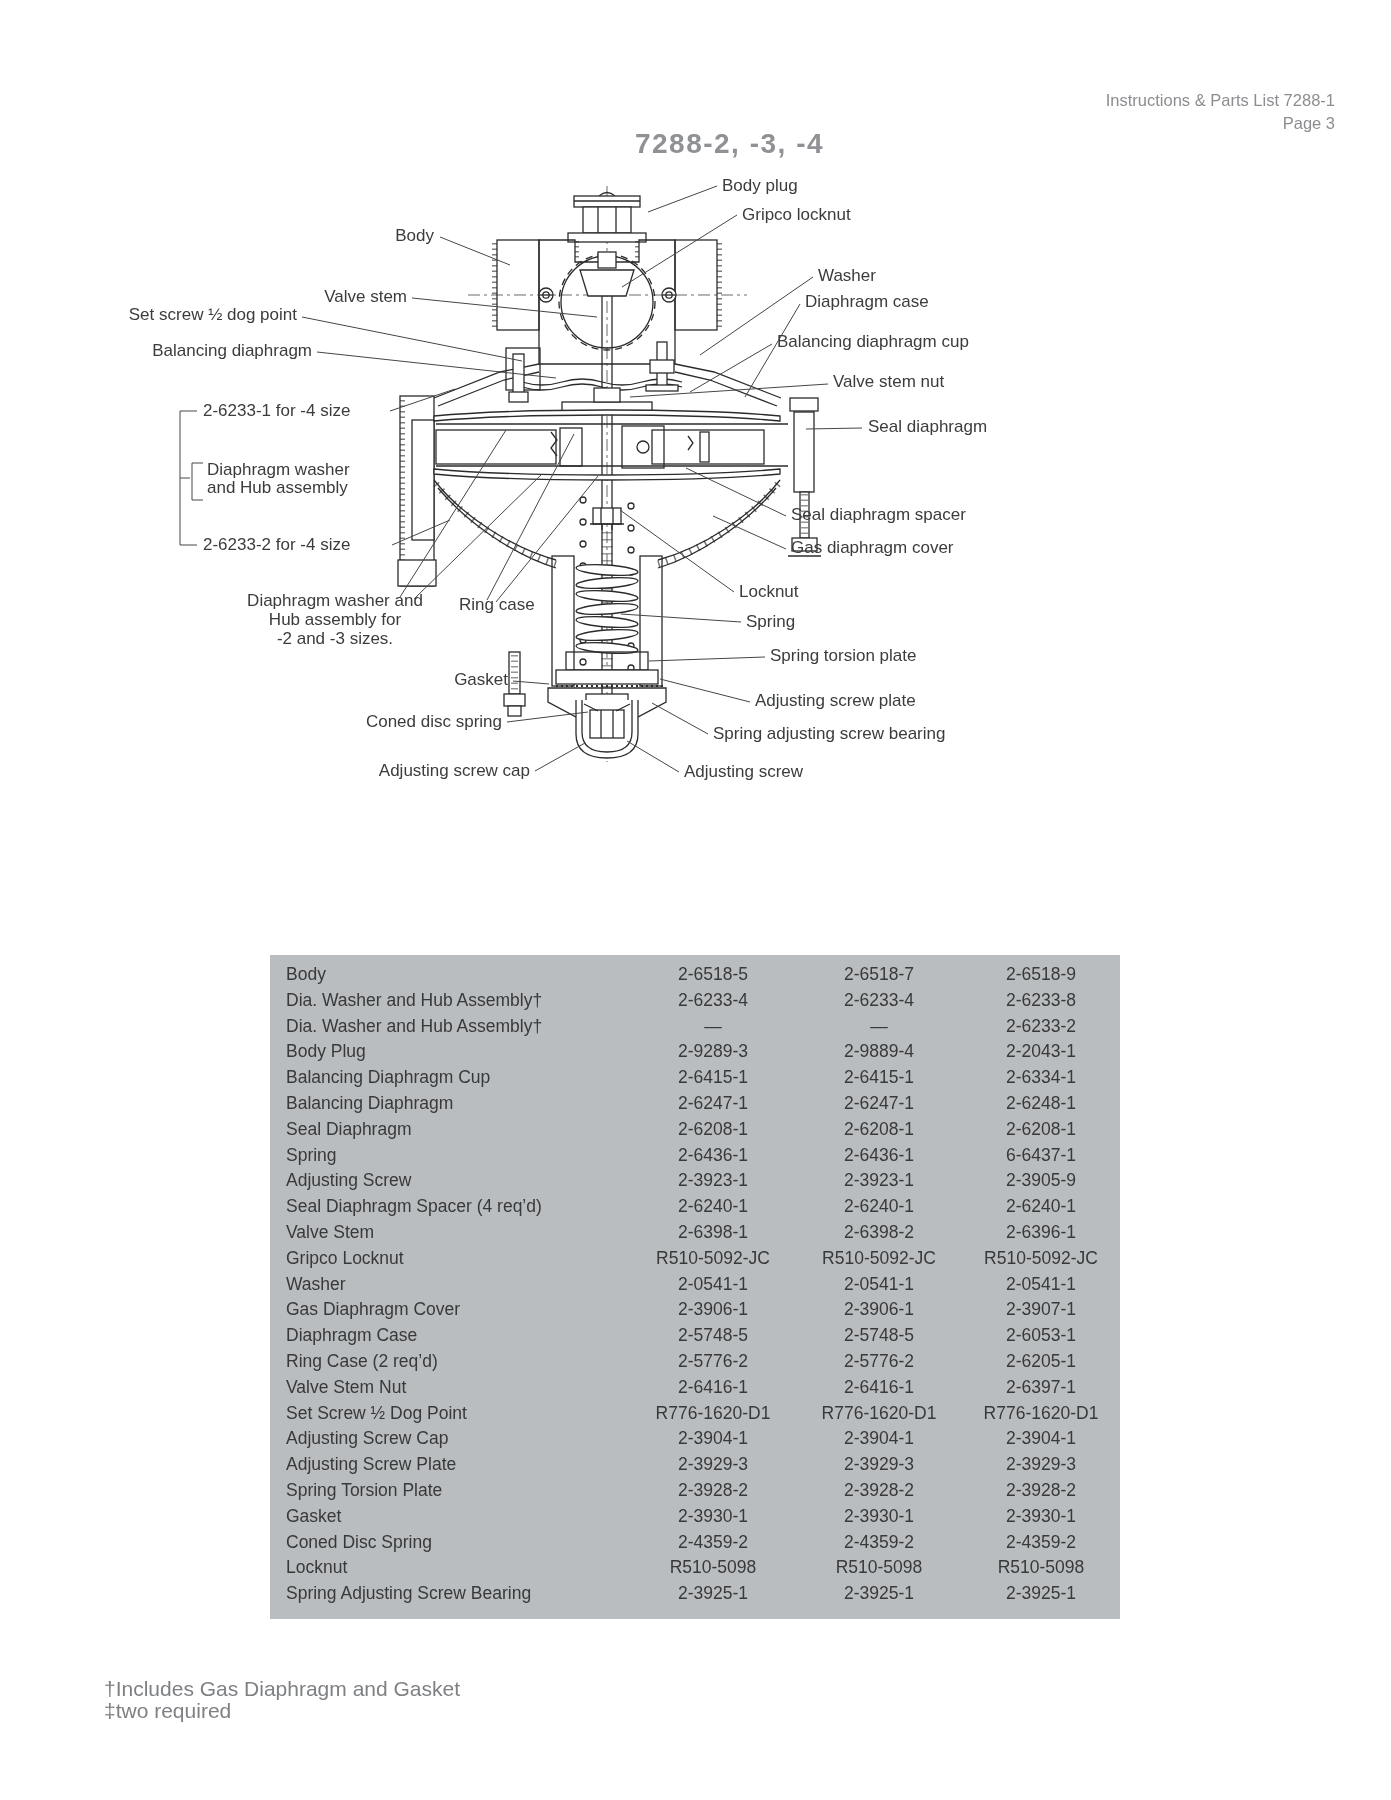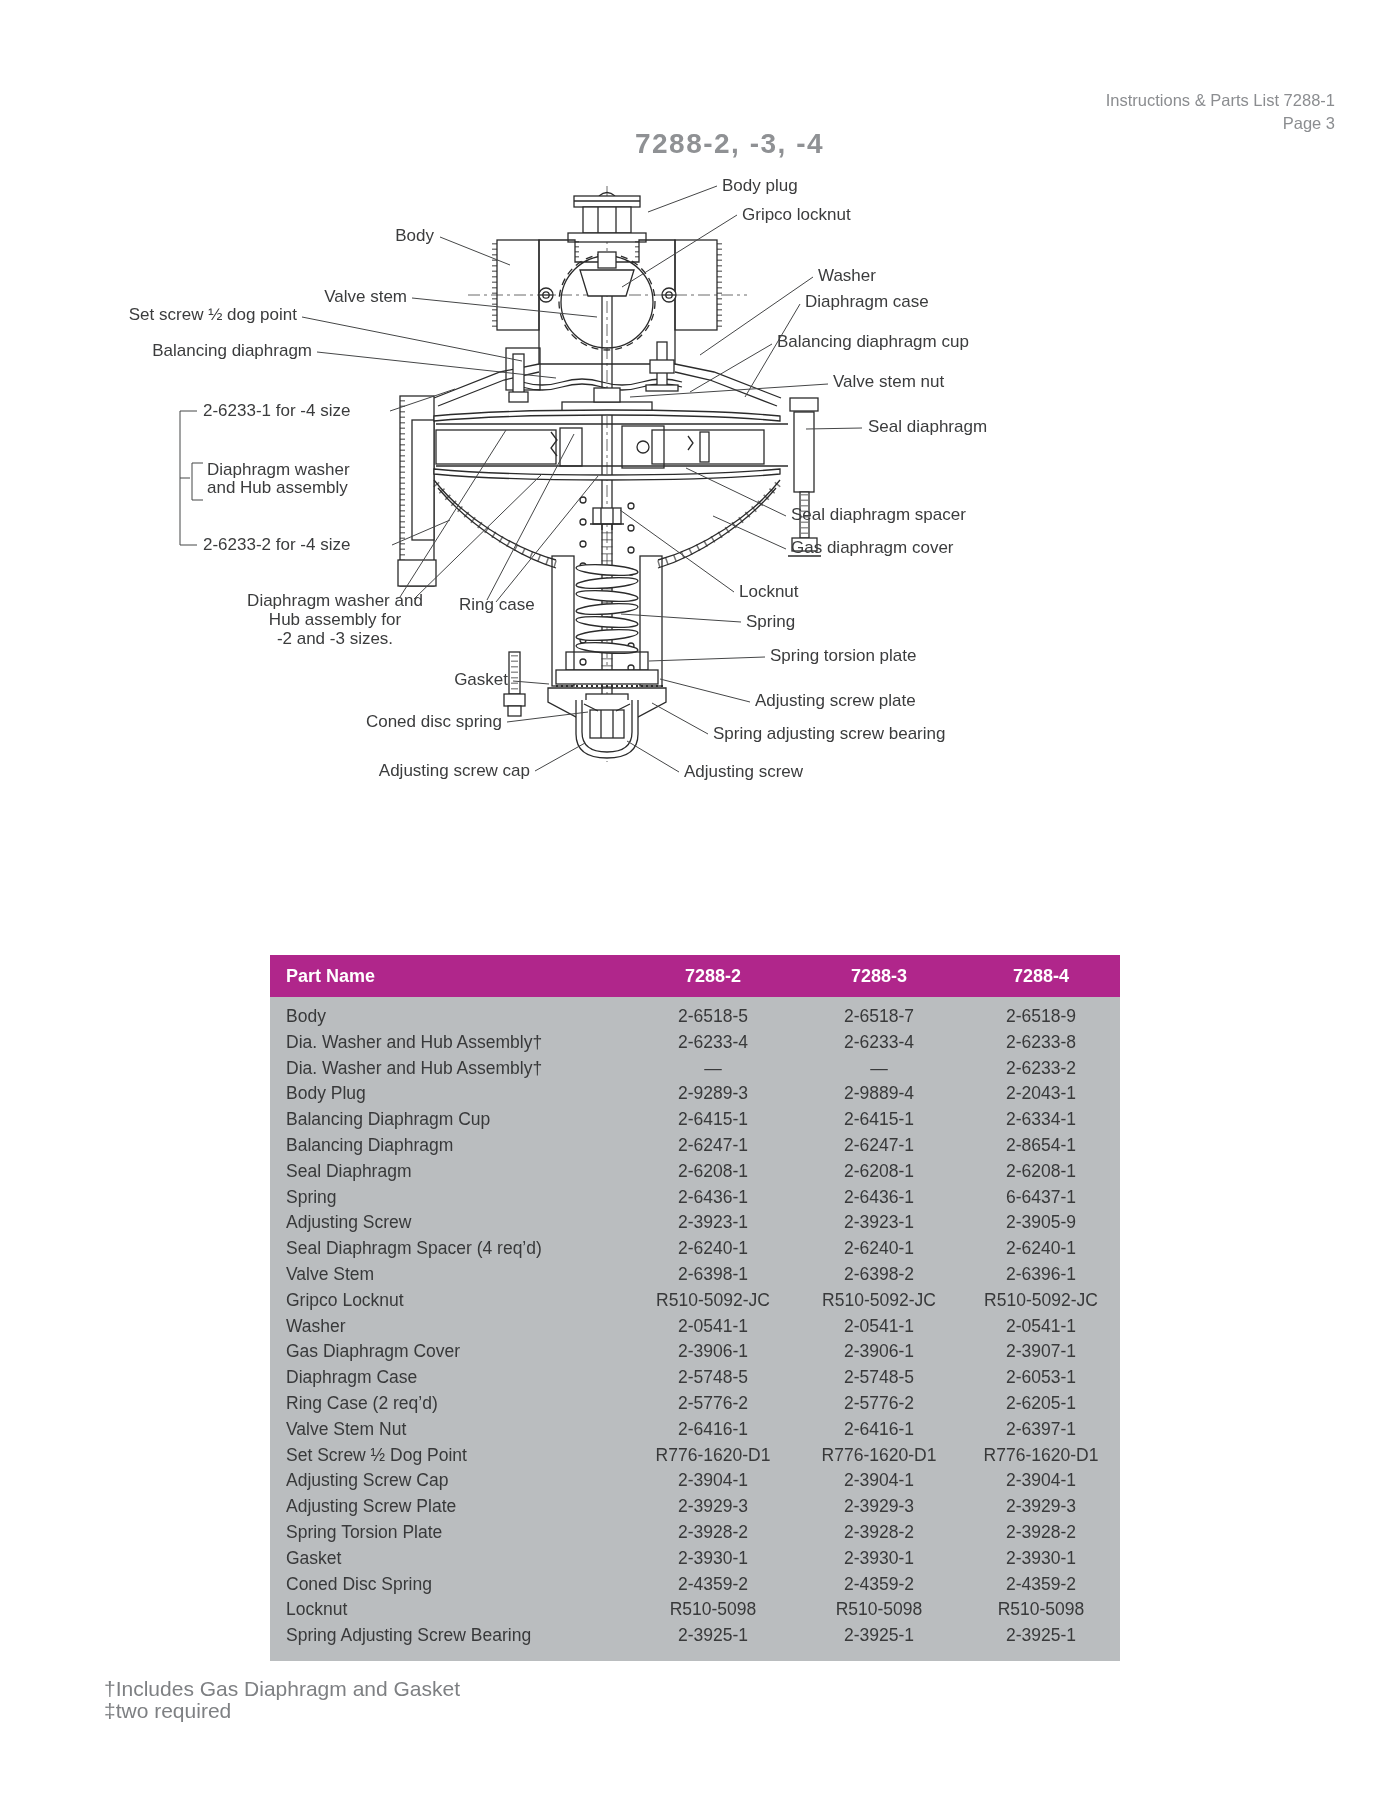--- a/index.html
+++ b/index.html
@@ -261,26 +261,20 @@
     <text class="lbl" x="508" y="685" text-anchor="end">Gasket</text>
     <text class="lbl" x="755" y="706">Adjusting screw plate</text>
     <text class="lbl" x="502" y="727" text-anchor="end">Coned disc spring</text>
     <text class="lbl" x="713" y="739">Spring adjusting screw bearing</text>
     <text class="lbl" x="530" y="776" text-anchor="end">Adjusting screw cap</text>
     <text class="lbl" x="684" y="777">Adjusting screw</text>
   </g>
 </svg>
 
 <div class="parts-table">
-  <div class="pt-header" style="background: rgb(176, 38, 139);">
-    <div class="h-name">Part Name</div>
-    <div class="h-val">7288-2</div>
-    <div class="h-val">7288-3</div>
-    <div class="h-val">7288-4</div>
-  </div>
   <div class="pt-body" style="background: rgb(186, 189, 191);">
       <div class="pt-row">
         <div class="pt-cell name">Body</div>
         <div class="pt-cell val">2-6518-5</div>
         <div class="pt-cell val">2-6518-7</div>
         <div class="pt-cell val">2-6518-9</div>
       </div>
       <div class="pt-row">
         <div class="pt-cell name">Dia. Washer and Hub Assembly†</div>
         <div class="pt-cell val">2-6233-4</div>
@@ -302,21 +296,21 @@
       <div class="pt-row">
         <div class="pt-cell name">Balancing Diaphragm Cup</div>
         <div class="pt-cell val">2-6415-1</div>
         <div class="pt-cell val">2-6415-1</div>
         <div class="pt-cell val">2-6334-1</div>
       </div>
       <div class="pt-row">
         <div class="pt-cell name">Balancing Diaphragm</div>
         <div class="pt-cell val">2-6247-1</div>
         <div class="pt-cell val">2-6247-1</div>
-        <div class="pt-cell val">2-8654-1</div>
+        <div class="pt-cell val">2-6248-1</div>
       </div>
       <div class="pt-row">
         <div class="pt-cell name">Seal Diaphragm</div>
         <div class="pt-cell val">2-6208-1</div>
         <div class="pt-cell val">2-6208-1</div>
         <div class="pt-cell val">2-6208-1</div>
       </div>
       <div class="pt-row">
         <div class="pt-cell name">Spring</div>
         <div class="pt-cell val">2-6436-1</div>

